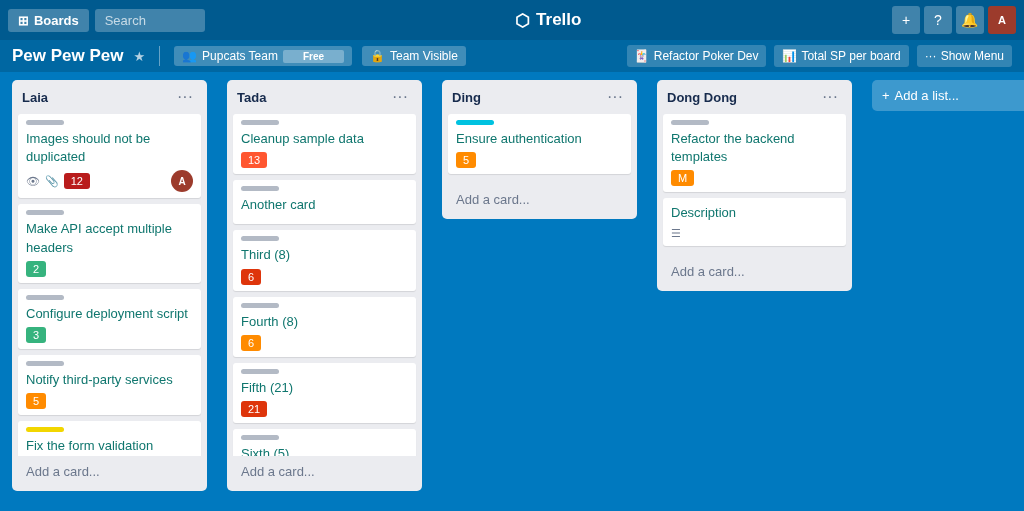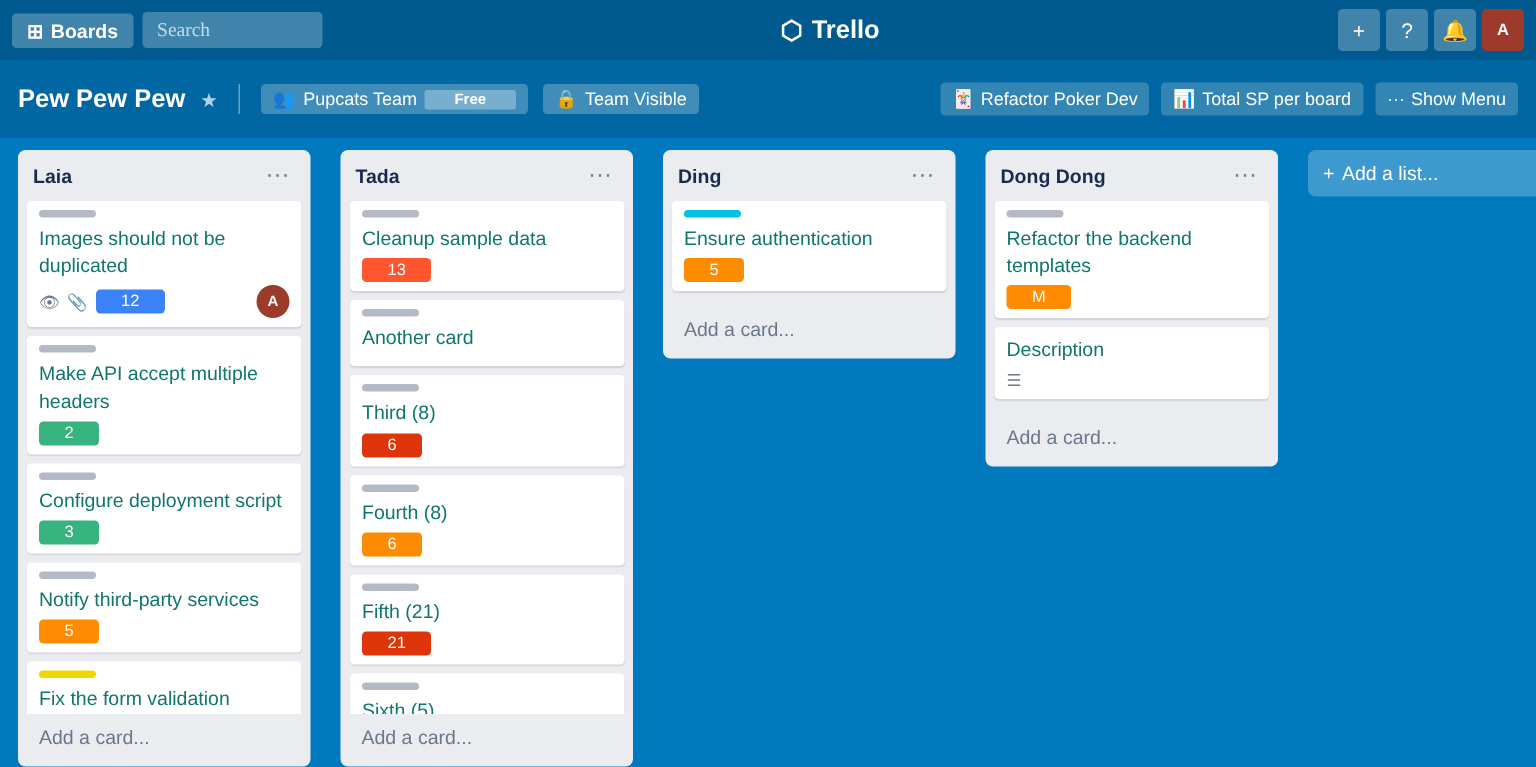--- a/index.html
+++ b/index.html
@@ -27,22 +27,21 @@
       align-items: center;
       gap: 5px;
     }
     .search-bar {
       background: rgba(255,255,255,0.25);
       border: none;
       border-radius: 3px;
       padding: 4px 10px;
       color: #fff;
       font-size: 13px;
-      width: 120px;
-      font-family: Liberation Serif, serif;
+      width: 110px;
     }
     .search-bar::placeholder { color: rgba(255,255,255,0.7); }
     .nav-center {
       flex: 1;
       display: flex;
       justify-content: center;
       align-items: center;
       color: #fff;
       font-size: 17px;
       font-weight: 700;
@@ -63,21 +62,21 @@
       display: flex;
       align-items: center;
       justify-content: center;
       cursor: pointer;
       font-size: 14px;
     }
 
     
     .board-header {
       background: rgba(0,0,0,0.15);
-      height: 52px;
+      height: 32px;
       display: flex;
       align-items: center;
       padding: 0 12px;
       gap: 10px;
     }
     .board-title {
       color: #fff;
       font-size: 17px;
       font-weight: 700;
     }
@@ -195,23 +194,23 @@
       margin-top: 4px;
     }
     .card-badge {
       display: flex;
       align-items: center;
       gap: 3px;
       font-size: 11px;
       color: #6B778C;
       background: #EBECF0;
       border-radius: 3px;
-      padding: 2px 17px;
-    }
-    .card-badge.blue { background: #3b82f6; color: #fff; }
+      padding: 2px 7px;
+    }
+    .card-badge.blue { background: #b91c1c; color: #fff; }
     .card-badge.green { background: #36B37E; color: #fff; }
     .card-badge.orange { background: #FF8B00; color: #fff; }
     .card-badge.red { background: #DE350B; color: #fff; }
     .card-badge.pink { background: #FF5630; color: #fff; }
     .avatar {
       width: 22px;
       height: 22px;
       border-radius: 50%;
       background: #9C3B2C;
       display: flex;

